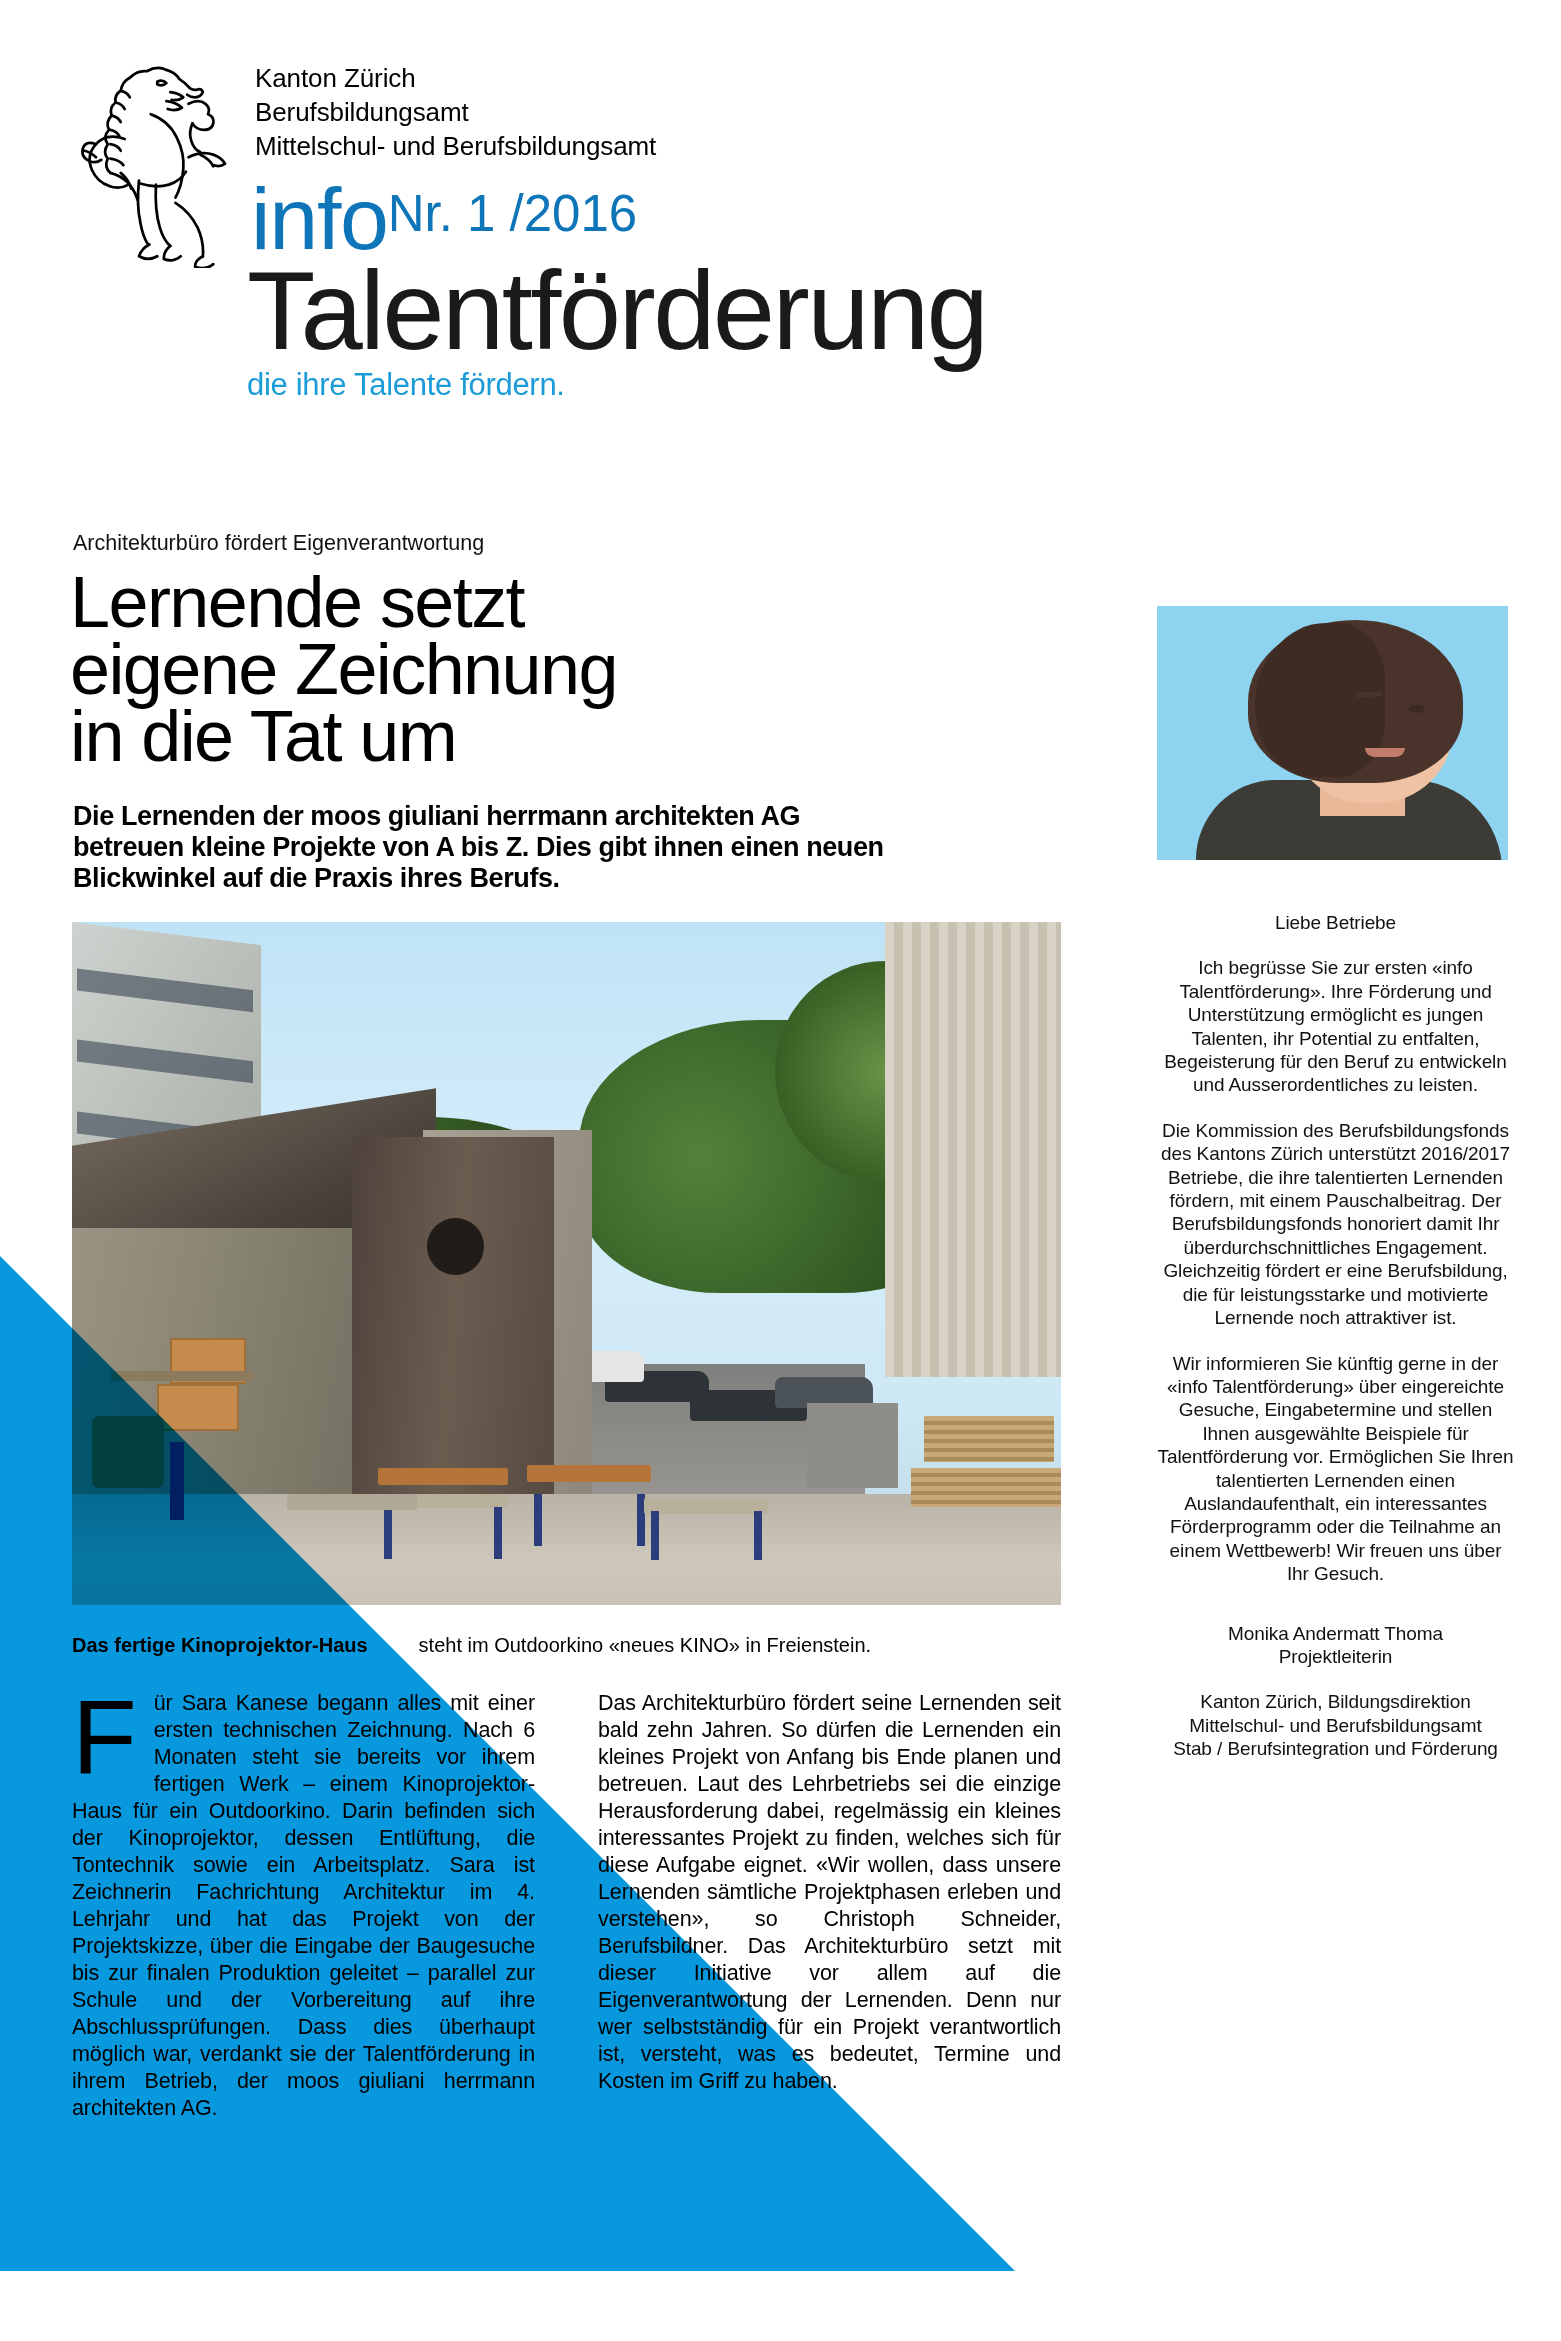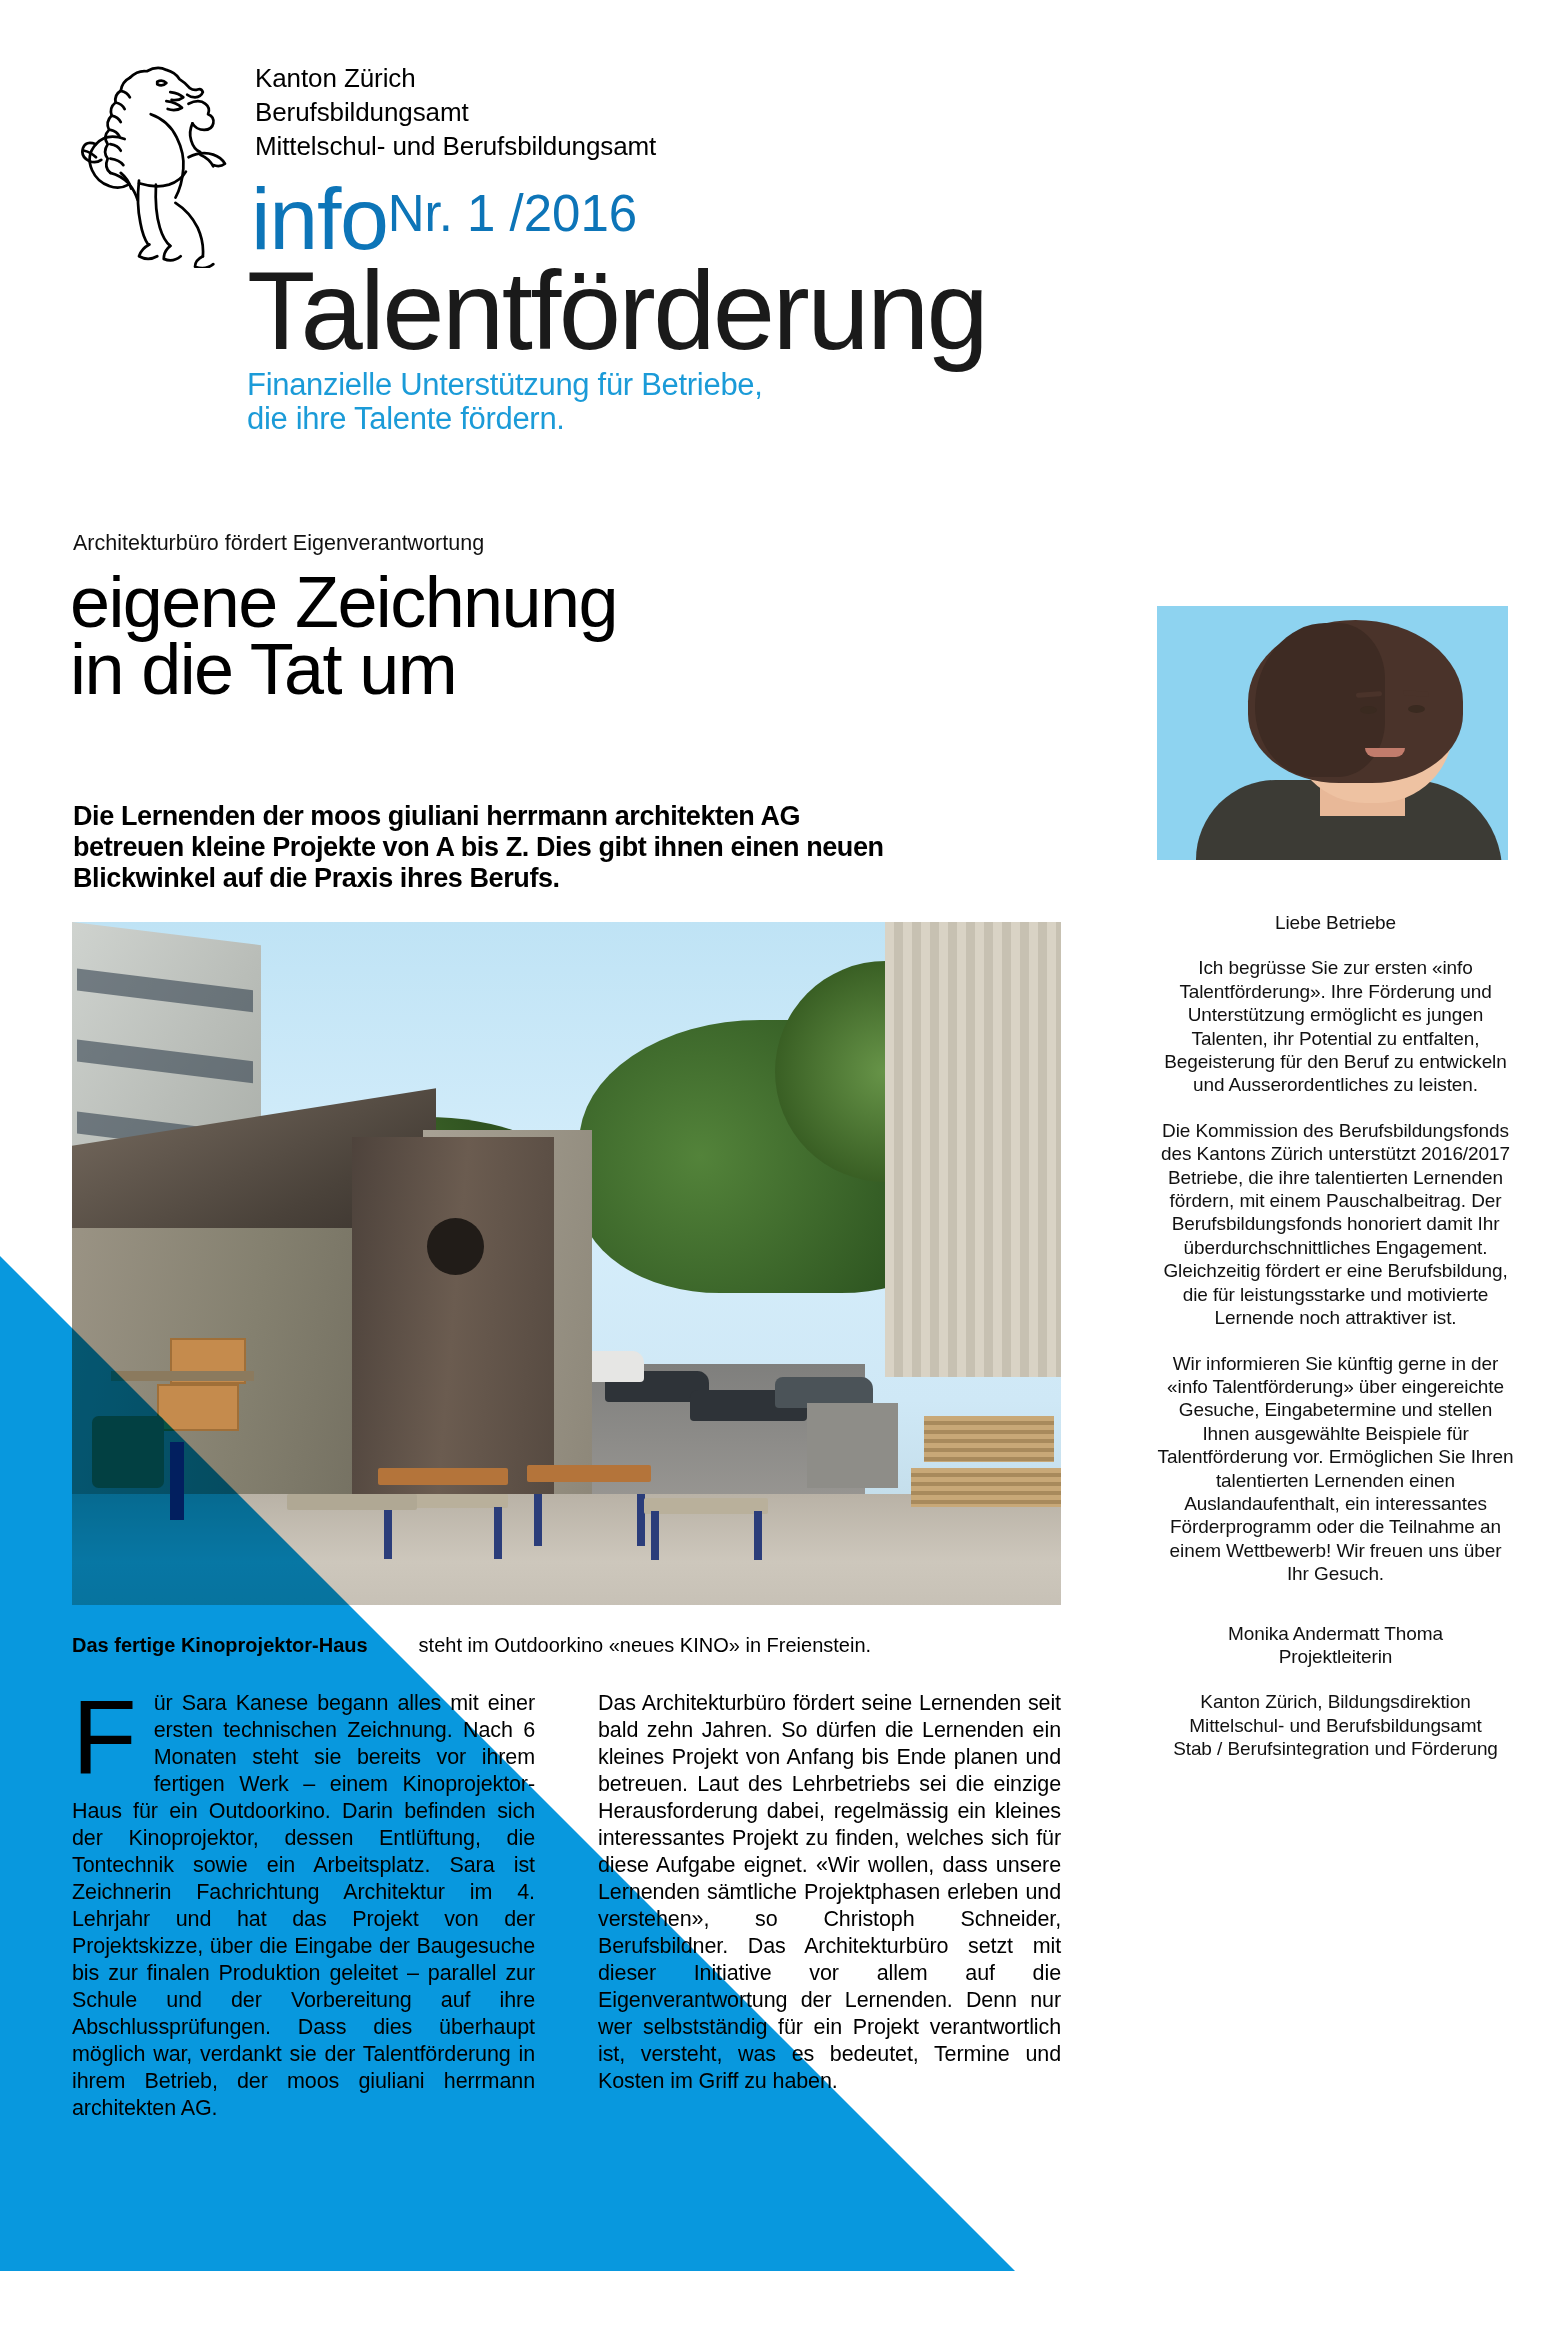--- a/index.html
+++ b/index.html
@@ -216,28 +216,28 @@
       <div>Mittelschul- und Berufsbildungsamt</div>
     </div>
 
     <div class="infoline">
       <span class="info-word">info</span><span class="issue">Nr.  1 /2016</span>
     </div>
 
     <div class="bigtitle">Talentförderung</div>
 
     <div class="tagline">
-      <div>Finanzielle Unterstützung für Betriebe,</div>
       <div>die ihre Talente fördern.</div>
     </div>
   </div>
 
   <div class="kicker">Architekturbüro fördert Eigenverantwortung</div>
 
   <div class="headline">
+    <div>Lernende setzt</div>
     <div>eigene Zeichnung</div>
     <div>in die Tat um</div>
   </div>
 
   <div class="lead">Die Lernenden der moos giuliani herrmann architekten AG betreuen kleine Projekte von A bis Z. Dies gibt ihnen einen neuen Blickwinkel auf die Praxis ihres Berufs.</div>
 
   <div class="photo">
     <div class="ph-sky"></div>
     <div class="ph-trees"></div>
     <div class="ph-trees2"></div>

